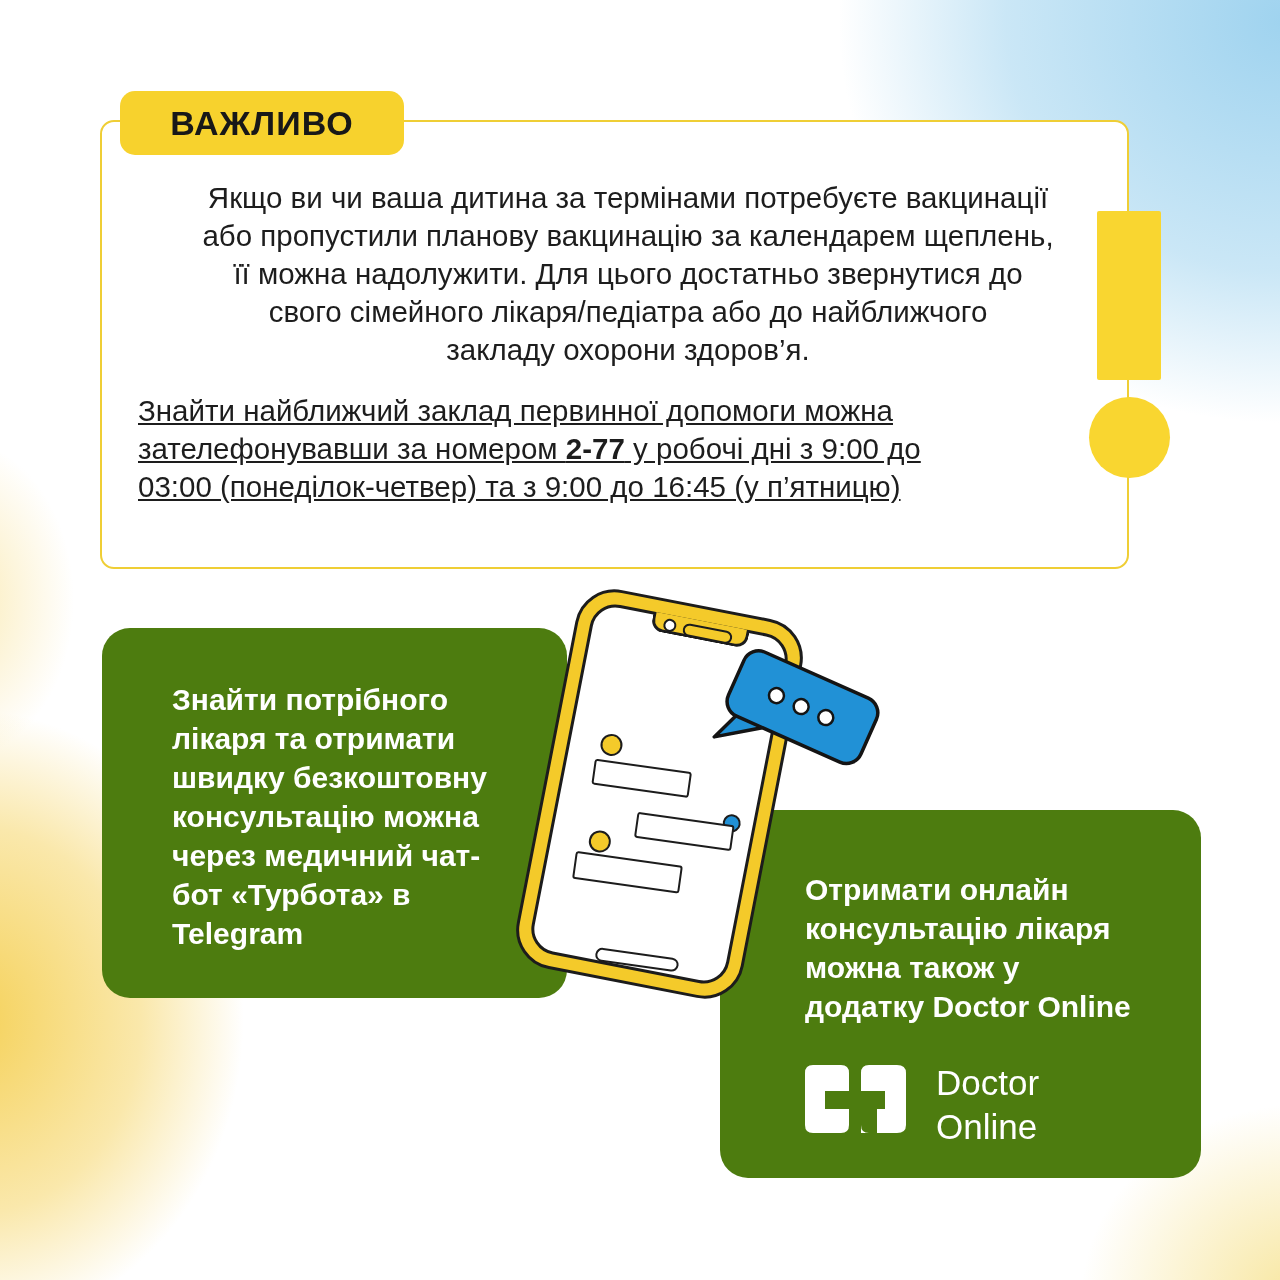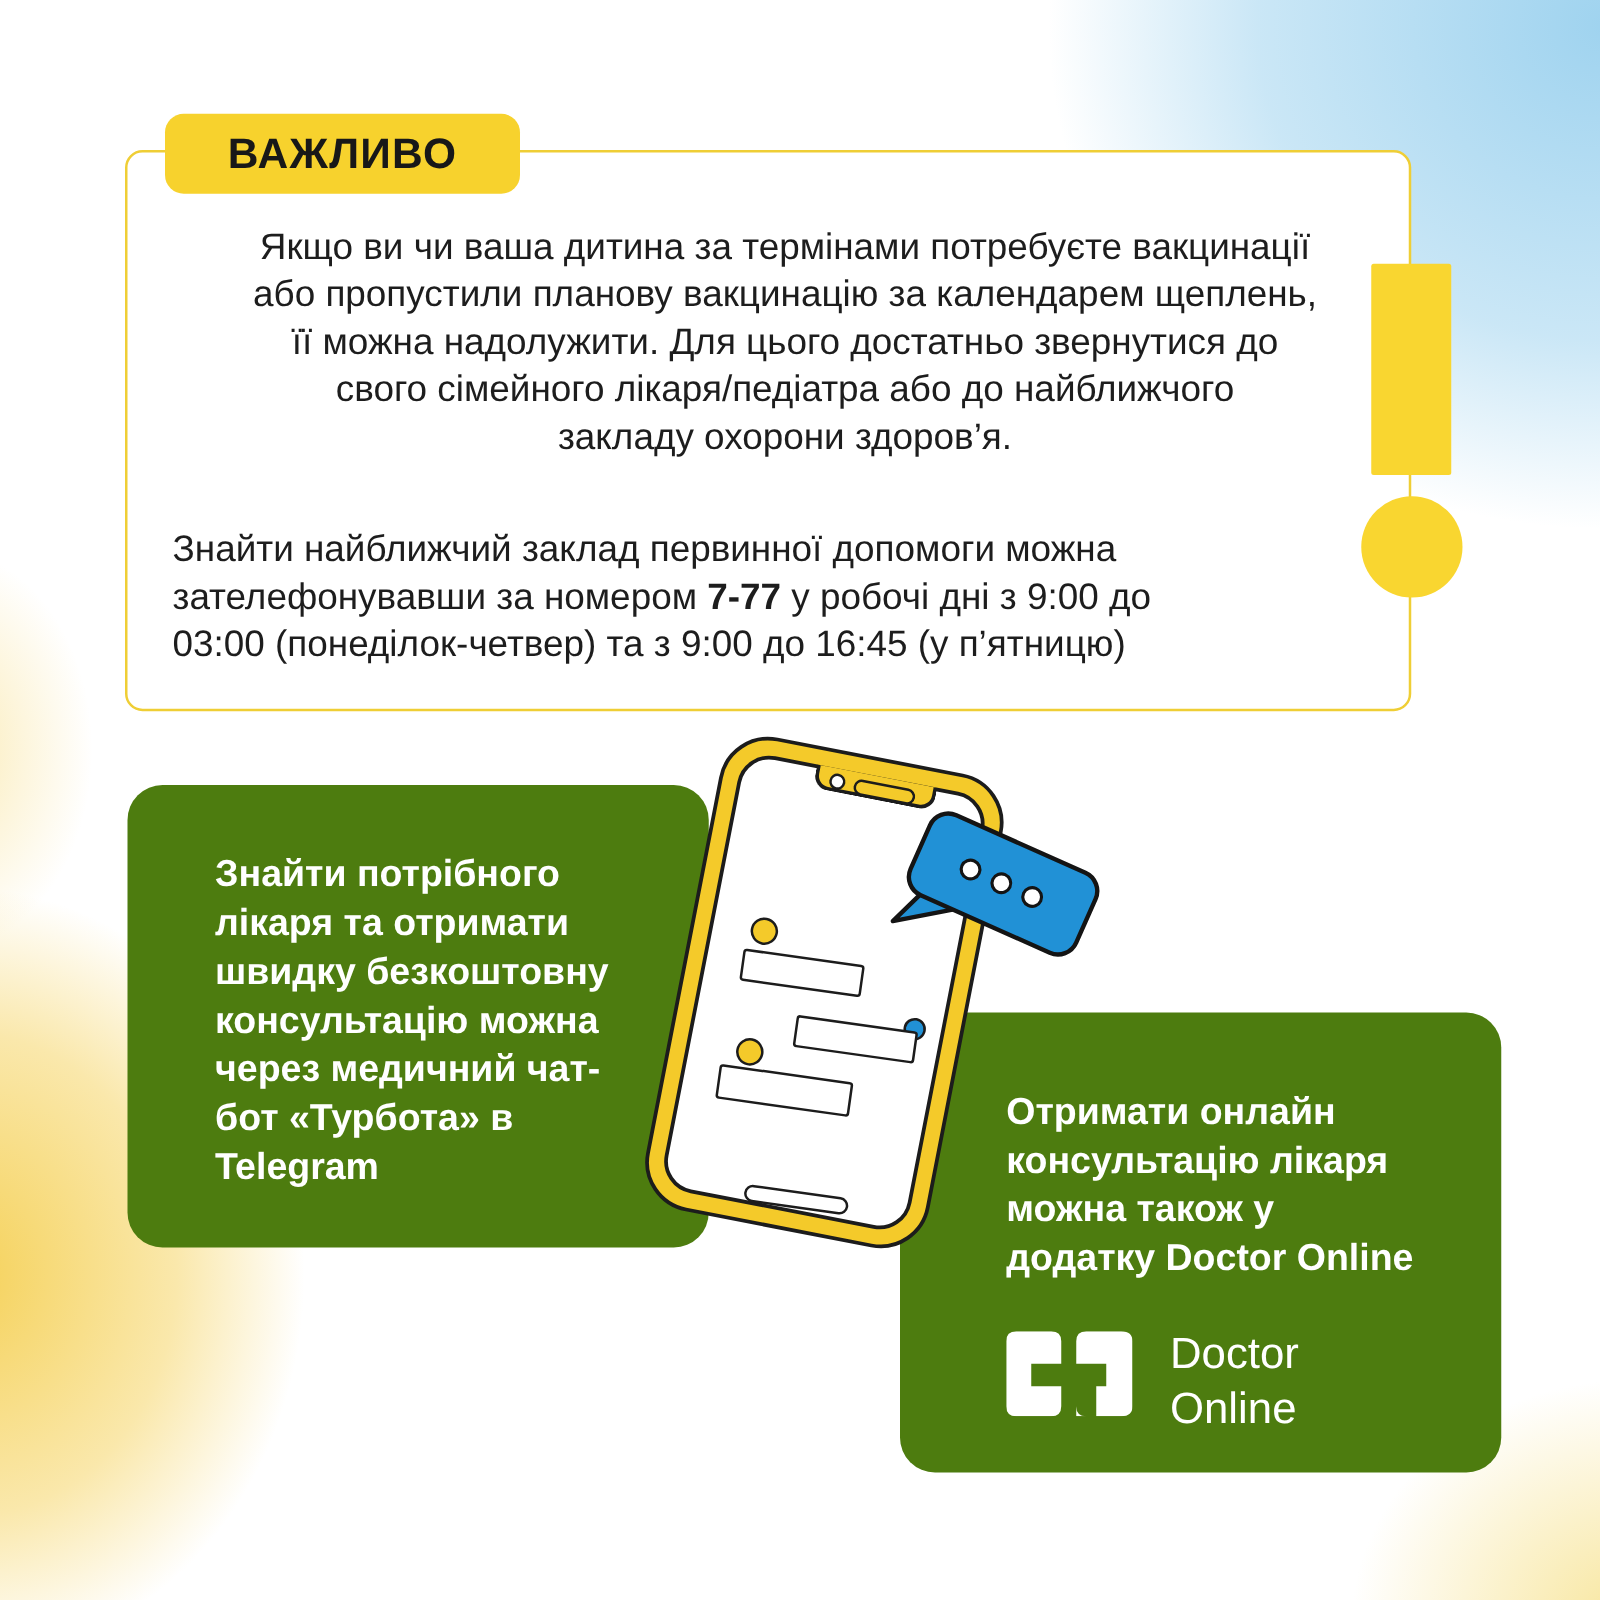--- a/index.html
+++ b/index.html
@@ -14,31 +14,31 @@
       #ffffff;
   }
   .abs{position:absolute;}
 
   
   .main-card{
     left:100px; top:120px; width:1025px; height:445px;
     background:#ffffff; border:2px solid #efce35; border-radius:14px;
   }
   .badge{
-    left:132px; top:91px; width:284px; height:64px;
+    left:120px; top:91px; width:284px; height:64px;
     background:#f7d22d; border-radius:15px;
     display:flex; align-items:center; justify-content:center;
     font-size:34px; font-weight:bold; letter-spacing:1px; color:#181818;
   }
   .para{
     left:138px; color:#1d1d1d; font-size:29.5px; line-height:38px;
     white-space:pre-line; width:980px;
   }
   .para1{ top:179px;text-align:center; }
-  .para2{ top:421px; }
+  .para2{ top:392px;text-decoration:underline; }
   .bold-num{ font-weight:bold; }
 
   
   .excl-bar{ left:1097px; top:211px; width:64px; height:169px; background:#f9d630; border-radius:2px; }
   .excl-dot{ left:1089px; top:397px; width:81px; height:81px; background:#f9d630; border-radius:50%; }
 
   
   .blue-card{ background:#4d7c0f; border-radius:28px; }
   .tg-card{ left:102px; top:628px; width:465px; height:370px; }
   .doc-card{ left:720px; top:810px; width:481px; height:368px; }
@@ -99,21 +99,21 @@
   <span>ВАЖЛИВО</span>
 </div>
 
 <div class="abs para para1">Якщо ви чи ваша дитина за термінами потребуєте вакцинації
 або пропустили планову вакцинацію за календарем щеплень,
 її можна надолужити. Для цього достатньо звернутися до
 свого сімейного лікаря/педіатра або до найближчого
 закладу охорони здоров’я.</div>
 
 <div class="abs para para2"><span>Знайти найближчий заклад первинної допомоги можна
-зателефонувавши за номером </span><span class="bold-num">7-77</span><span> у робочі дні з 9:00 до
+зателефонувавши за номером </span><span class="bold-num">2-77</span><span> у робочі дні з 9:00 до
 03:00 (понеділок-четвер) та з 9:00 до 16:45 (у п’ятницю)</span></div>
 
 <div class="abs blue-card tg-card">
   <div class="abs card-text tg-text">Знайти потрібного
 лікаря та отримати
 швидку безкоштовну
 консультацію можна
 через медичний чат-
 бот «Турбота» в
 Telegram</div>

